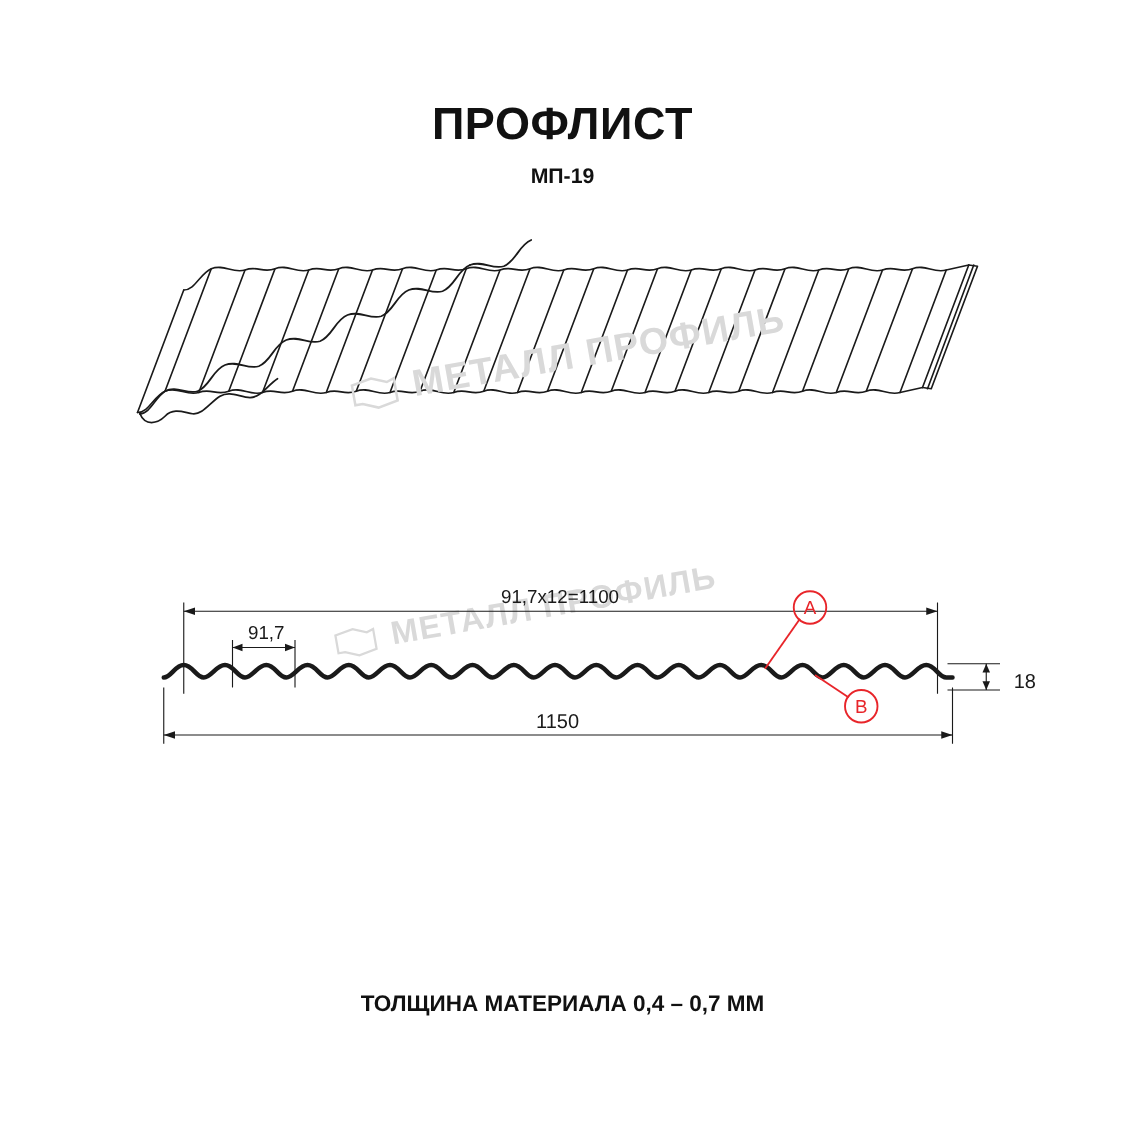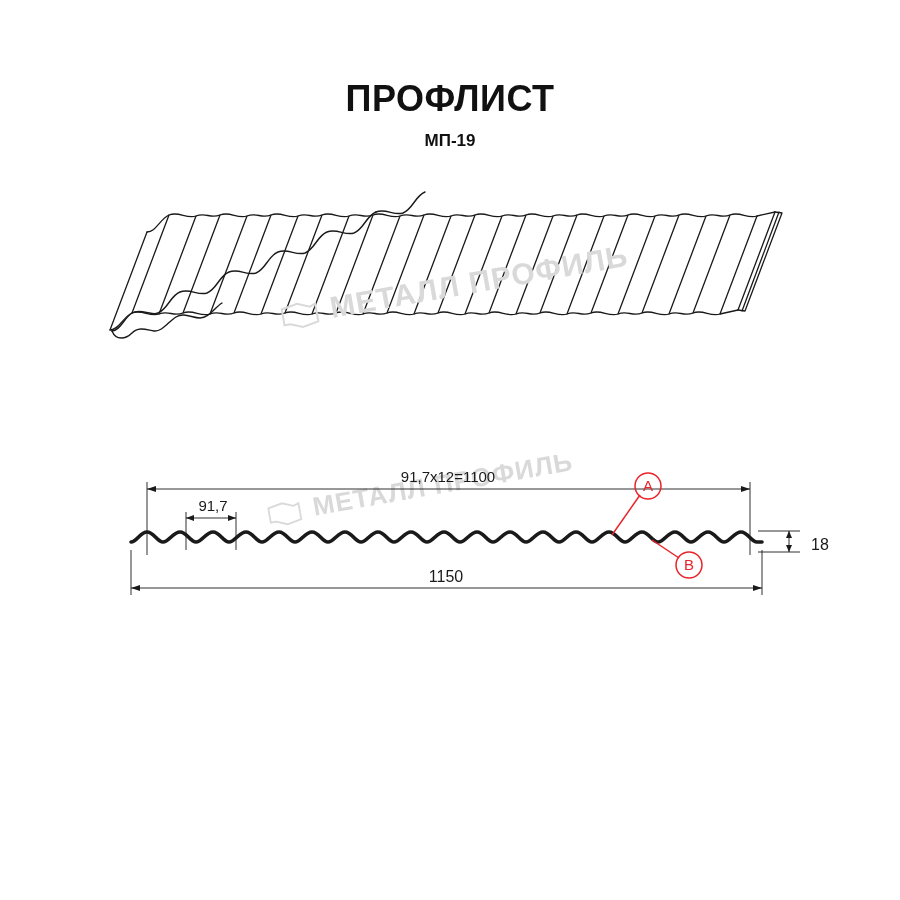--- a/index.html
+++ b/index.html
@@ -317,13 +317,14 @@
     </g>
     <text x="648" y="51" text-anchor="middle" font-family="Liberation Sans, sans-serif" font-size="15" fill="#e8252a">A</text>
     <text x="689" y="130" text-anchor="middle" font-family="Liberation Sans, sans-serif" font-size="15" fill="#e8252a">B</text>
 
     <text x="448" y="42" text-anchor="middle" font-family="Liberation Sans, sans-serif" font-size="15" fill="#1a1a1a">91,7x12=1100</text>
     <text x="213" y="71" text-anchor="middle" font-family="Liberation Sans, sans-serif" font-size="15" fill="#1a1a1a">91,7</text>
     <text x="446" y="142" text-anchor="middle" font-family="Liberation Sans, sans-serif" font-size="16" fill="#1a1a1a">1150</text>
     <text x="811" y="110" text-anchor="start" font-family="Liberation Sans, sans-serif" font-size="16" fill="#1a1a1a">18</text>
   </svg>
 
+  <div class="footnote">ТОЛЩИНА МАТЕРИАЛА 0,4 – 0,7 ММ</div>
 </div>
 
 </body></html>

